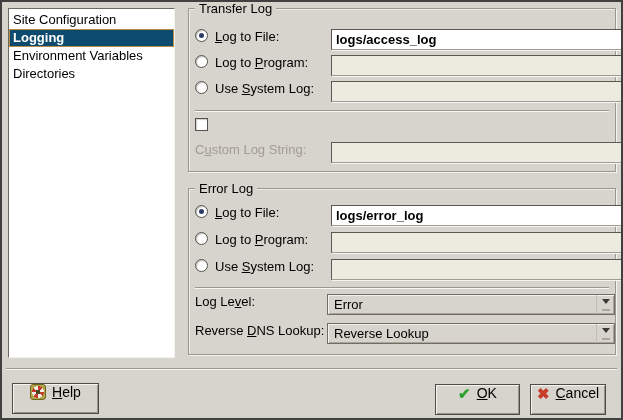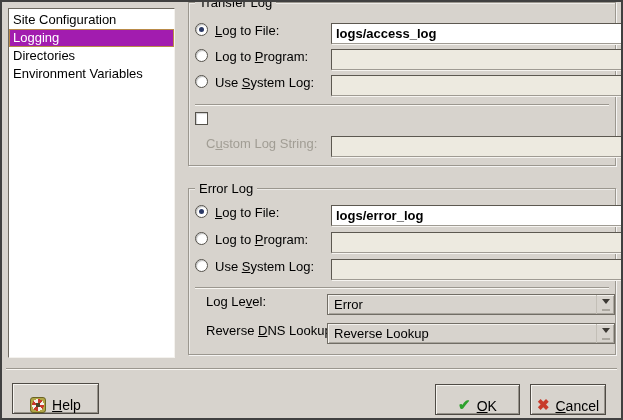--- a/index.html
+++ b/index.html
@@ -24,39 +24,40 @@
     border-color: #6e6a61 #f4f2ee #f4f2ee #6e6a61;
     padding-top: 2px;
   }
   .list-item {
     height: 18px; line-height: 17px;
     padding: 0 4px;
     white-space: nowrap; overflow: hidden;
     cursor: default;
   }
   .list-item.selected {
-    background: #a21caf; color: #fff;
+    background: #0c4a6e; color: #fff;
     box-shadow: inset 0 0 0 1px #b98b49;
+    font-weight: bold;
   }
 
   
   .frame {
     position: absolute;
     border: 1px solid #9b978f;
     box-shadow: 1px 1px 0 rgba(255,255,255,.75), inset 1px 1px 0 rgba(255,255,255,.55);
   }
   .frame-title {
     position: absolute; top: -8px; left: 6px;
     background: #d7d3cd; padding: 0 4px;
     line-height: 15px;
   }
 
   .row { position: absolute; left: 6px; right: 6px; height: 21px; display: flex; }
   .row .lbl { margin-left: 7px; white-space: nowrap; }
-  .row .lbl.plain { margin-left: 11px; }
+  .row .lbl.plain { margin-left: 0; }
   .lbl.disabled { color: #a19d94; }
 
   
   .radio {
     position: relative; flex: 0 0 auto;
     width: 13px; height: 13px; border-radius: 50%;
     background: #fff; border: 1px solid #55524b;
     box-shadow: inset 1px 1px 1px rgba(0,0,0,.25);
   }
   .radio.checked::after {
@@ -112,21 +113,21 @@
   
   .hsep { position: absolute; height: 2px;
     background: linear-gradient(#9b978f 50%, #f8f6f2 50%); }
 
   
   .btn {
     position: absolute; height: 31px;
     background: #d7d3cd;
     border: 1px solid #4f4b45;
     box-shadow: inset 1px 1px 0 #f6f4f0, inset -1px -1px 0 #97938b;
-    display: flex; align-items: flex-end; justify-content: center;
+    display: flex; align-items: flex-start; justify-content: center;
     gap: 6px; font-size: 14px; cursor: default;
   }
   .check-glyph { color: #2da12d; font-size: 15px; font-weight: bold; }
   .x-glyph { color: #c83c2c; font-size: 15px; font-weight: bold; }
 
   
   .buoy {
     width: 16px; height: 16px; border-radius: 3px;
     border: 1px solid #6b6422;
     background:
@@ -137,25 +138,25 @@
   u { text-decoration: underline; }
 </style>
 </head>
 <body>
 
 <div class="window">
 
   <div class="list">
     <div class="list-item">Site Configuration</div>
     <div class="list-item selected">Logging</div>
+    <div class="list-item">Environment Variables</div>
     <div class="list-item">Directories</div>
-    <div class="list-item">Environment Variables</div>
-  </div>
-
-  <div class="frame" style="left:186px; top:0; width:428px; height:164px;">
+  </div>
+
+  <div class="frame" style="left:186px; top:6px; width:428px; height:164px;">
     <span class="frame-title">Transfer Log</span>
 
     <div class="row" style="top:20px;">
       <span class="radio checked"></span>
       <span class="lbl"><u>L</u>og to File:</span>
       <input class="entry" value="logs/access_log" style="">
     </div>
     <div class="row" style="top:46px;">
       <span class="radio"></span>
       <span class="lbl">Log to <u>P</u>rogram:</span>

